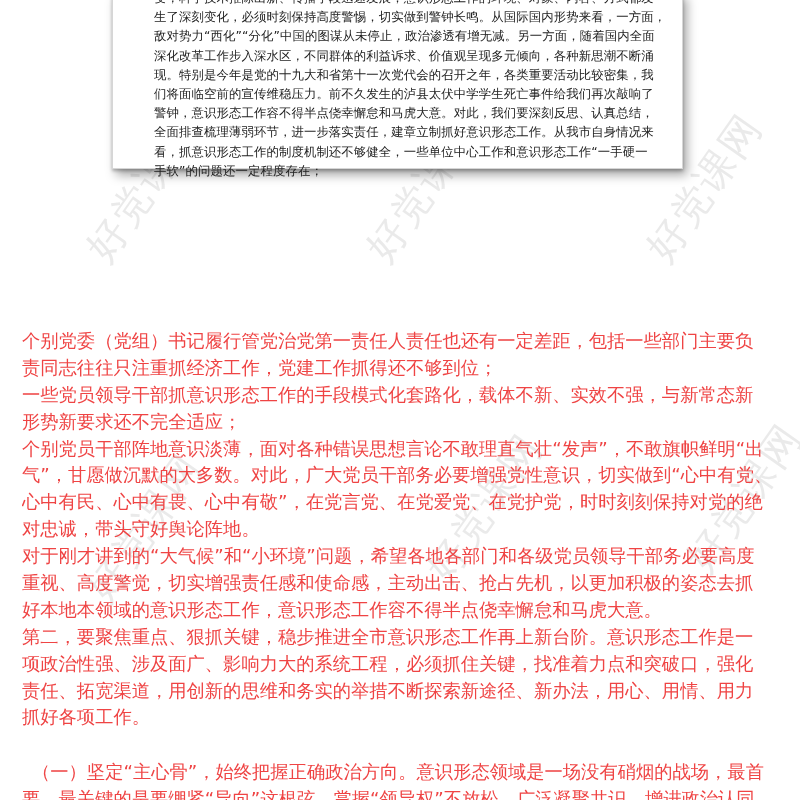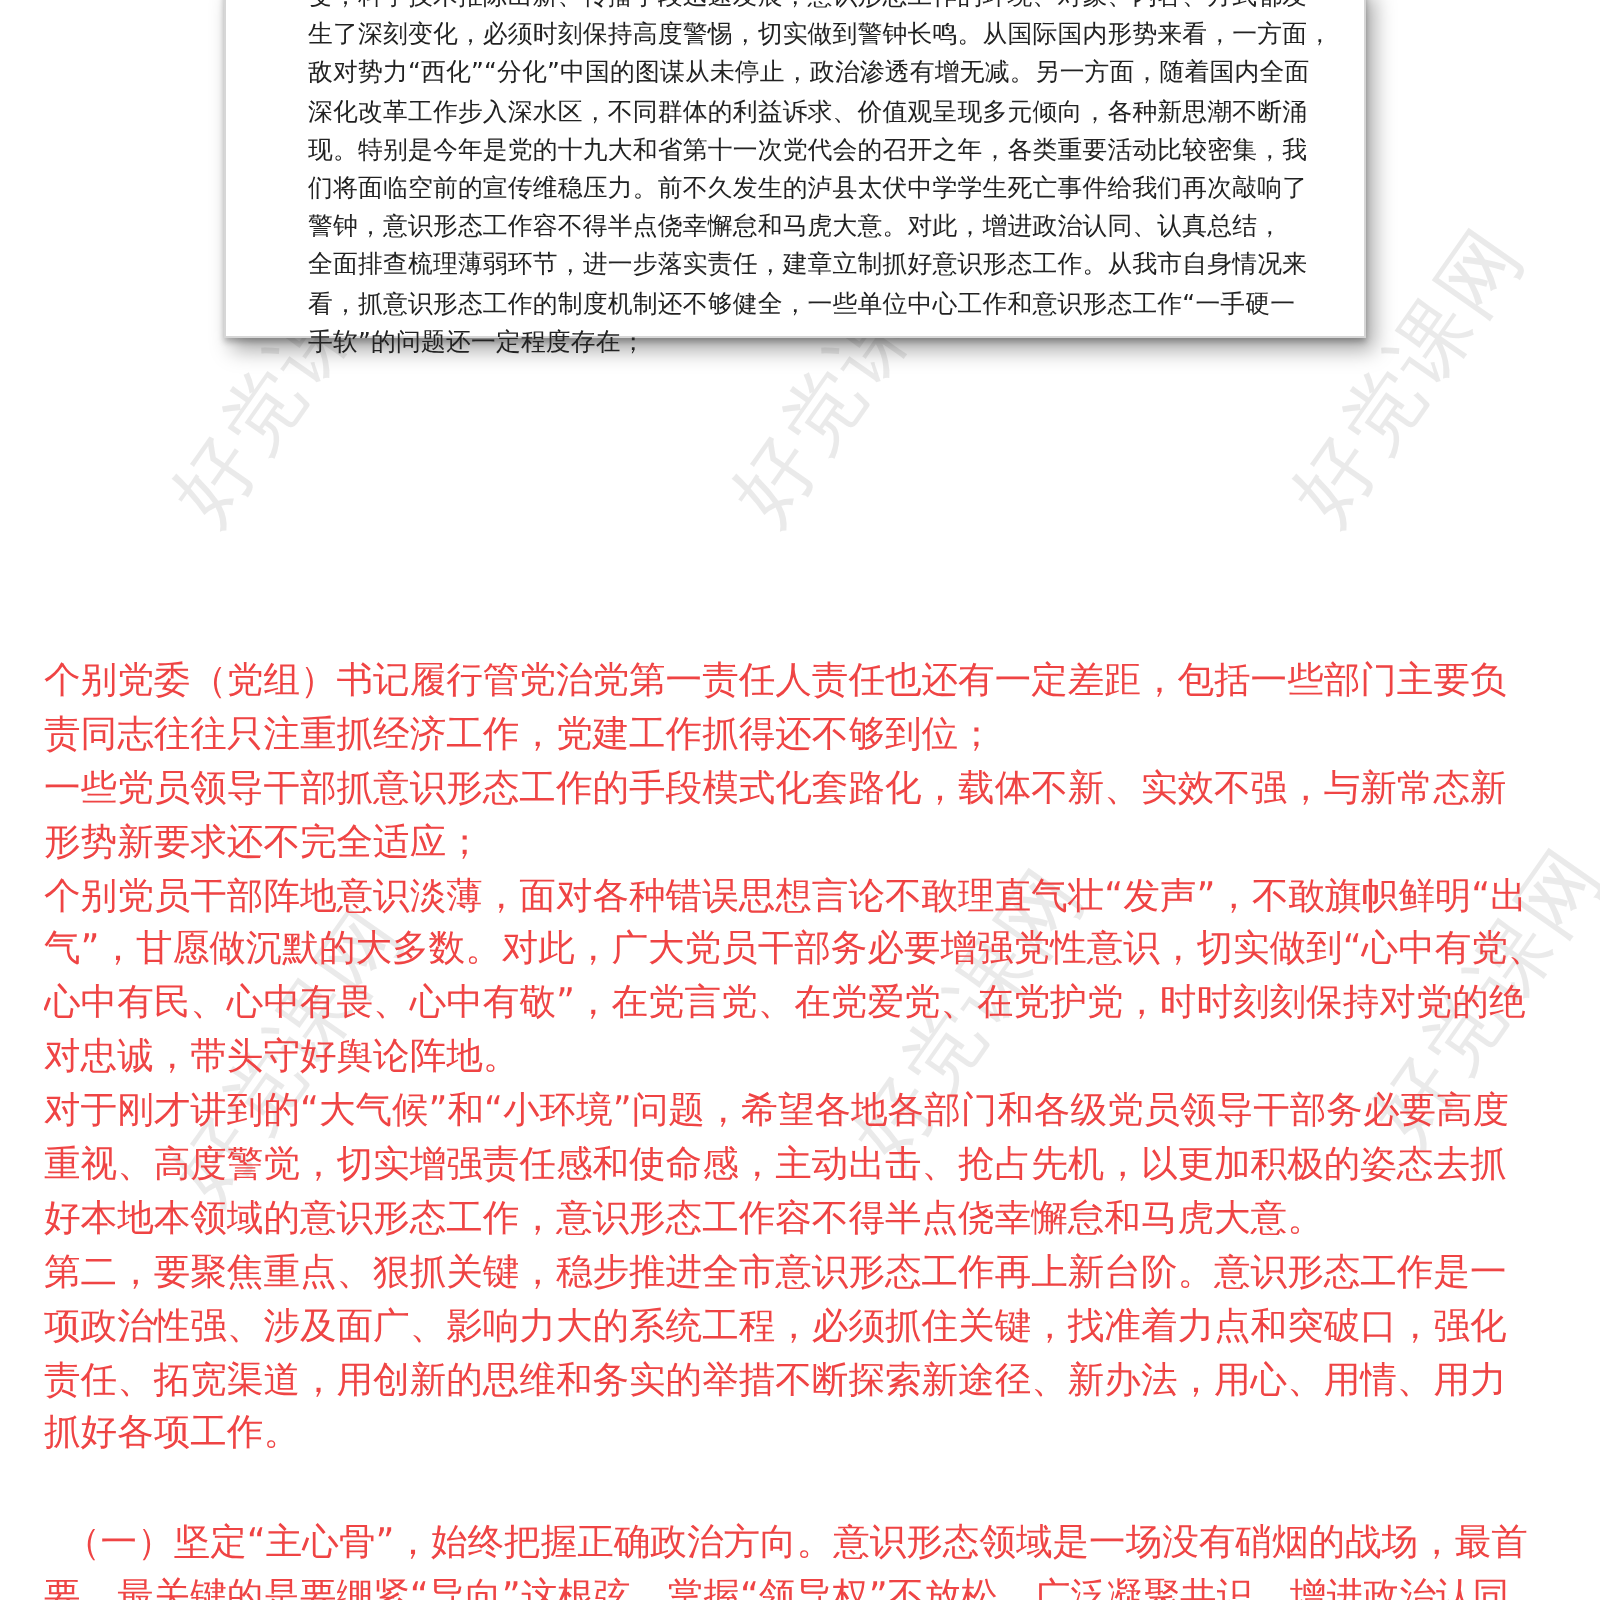--- a/index.html
+++ b/index.html
@@ -85,21 +85,21 @@
 <div class="watermark" style="left:660px; top:470px;">好党课网</div>
 
 <div class="card">
   <div class="card-text">
     <span class="card-line" style="margin-top:-5px;">变，科学技术推陈出新、传播手段迅速发展，意识形态工作的环境、对象、内容、方式都发</span>
     <span class="card-line">生了深刻变化，必须时刻保持高度警惕，切实做到警钟长鸣。从国际国内形势来看，一方面，</span>
     <span class="card-line">敌对势力“西化”“分化”中国的图谋从未停止，政治渗透有增无减。另一方面，随着国内全面</span>
     <span class="card-line">深化改革工作步入深水区，不同群体的利益诉求、价值观呈现多元倾向，各种新思潮不断涌</span>
     <span class="card-line">现。特别是今年是党的十九大和省第十一次党代会的召开之年，各类重要活动比较密集，我</span>
     <span class="card-line">们将面临空前的宣传维稳压力。前不久发生的泸县太伏中学学生死亡事件给我们再次敲响了</span>
-    <span class="card-line">警钟，意识形态工作容不得半点侥幸懈怠和马虎大意。对此，增进政治认同、认真总结，</span>
+    <span class="card-line">警钟，意识形态工作容不得半点侥幸懈怠和马虎大意。对此，我们要深刻反思、认真总结，</span>
     <span class="card-line">全面排查梳理薄弱环节，进一步落实责任，建章立制抓好意识形态工作。从我市自身情况来</span>
     <span class="card-line">看，抓意识形态工作的制度机制还不够健全，一些单位中心工作和意识形态工作“一手硬一</span>
     <span class="card-line">手软”的问题还一定程度存在；</span>
   </div>
 </div>
 
 <div class="body-text">
   <span class="body-line">个别党委（党组）书记履行管党治党第一责任人责任也还有一定差距，包括一些部门主要负</span>
   <span class="body-line">责同志往往只注重抓经济工作，党建工作抓得还不够到位；</span>
   <span class="body-line">一些党员领导干部抓意识形态工作的手段模式化套路化，载体不新、实效不强，与新常态新</span>

